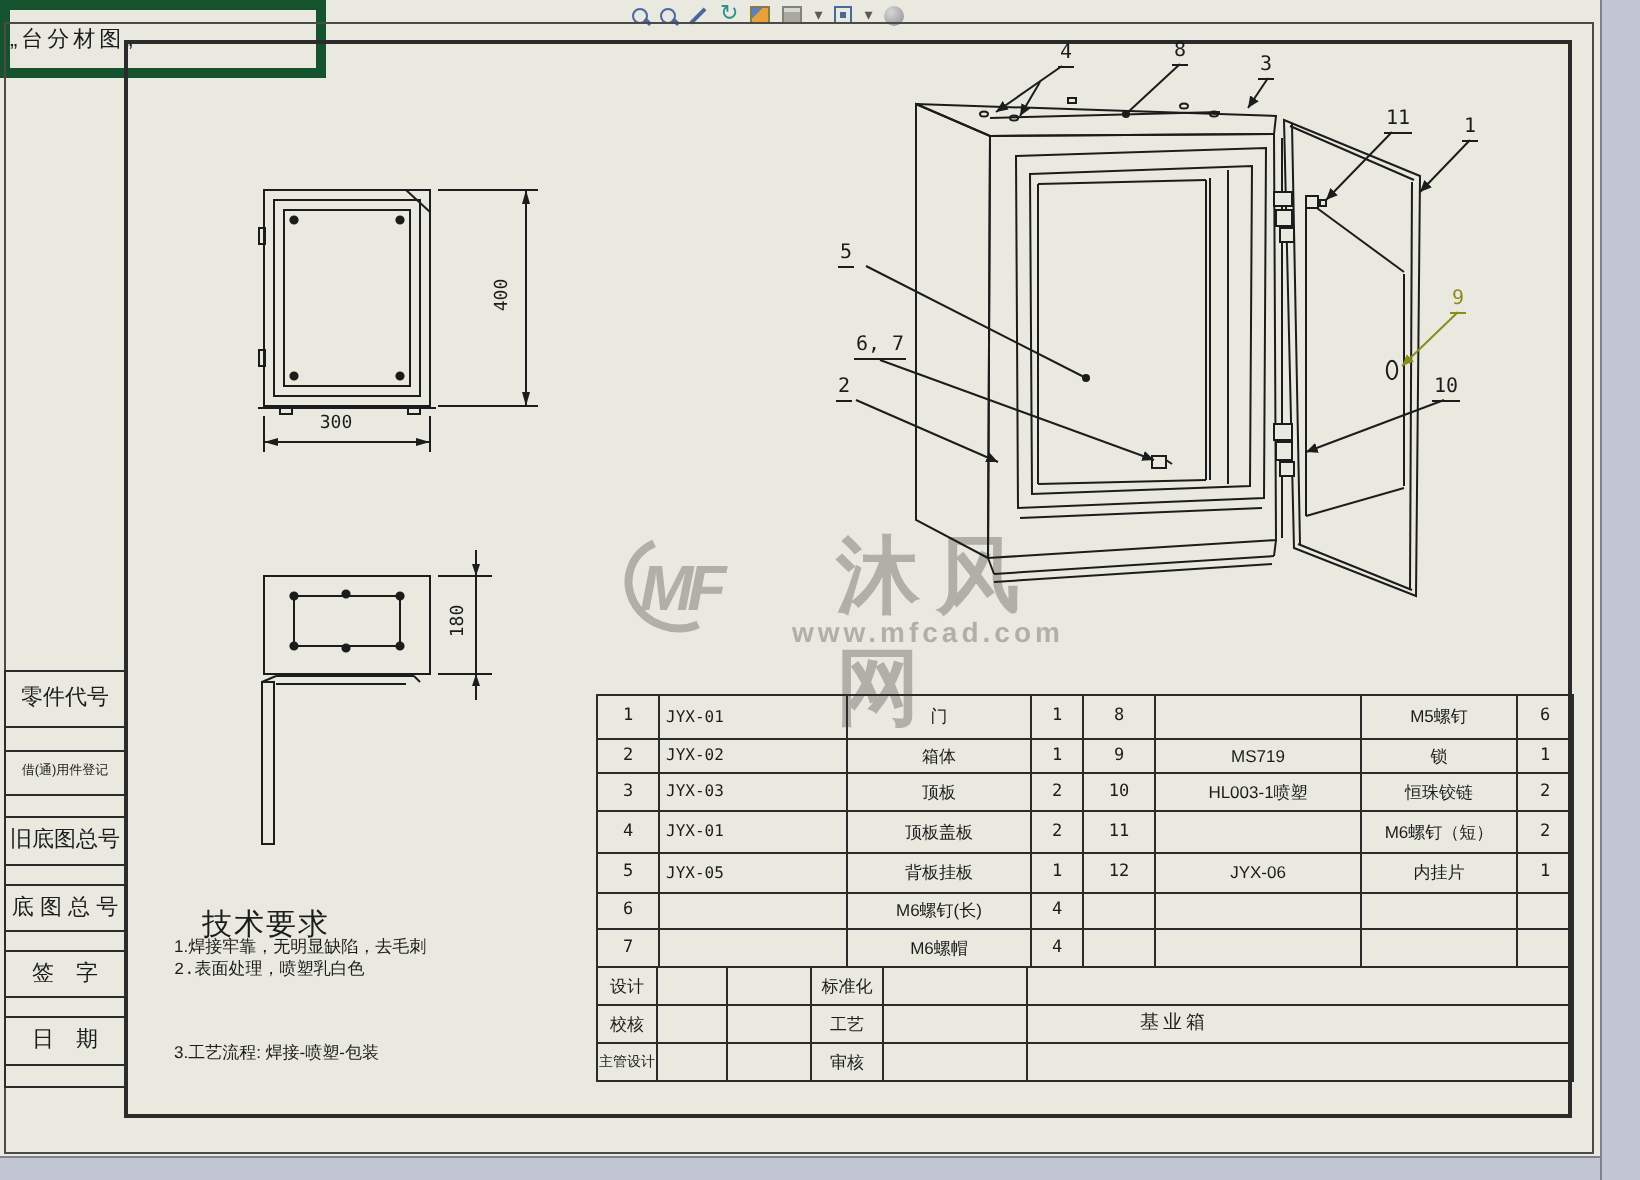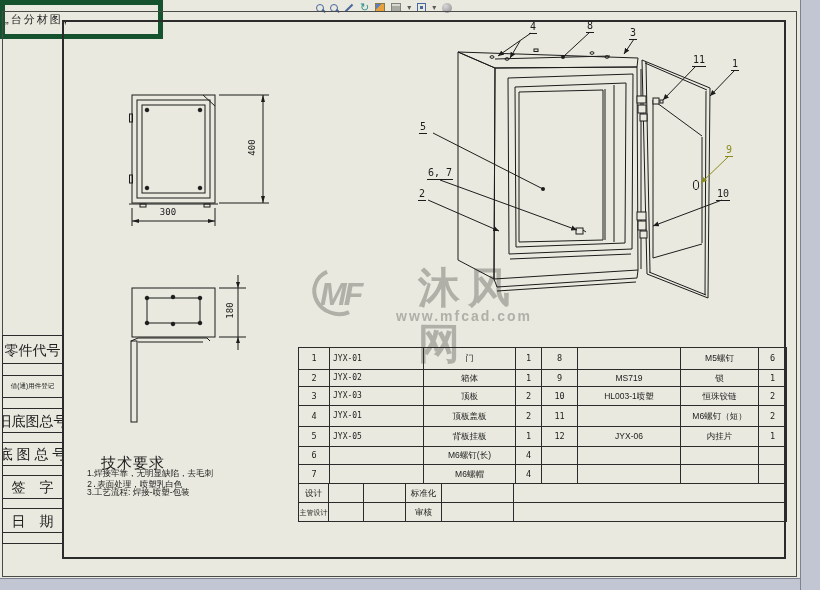--- a/index.html
+++ b/index.html
@@ -17,21 +17,21 @@
   
   .frame { position:absolute; border:1px solid #4a4a49; }
   #outer-frame { left:2px; top:11px; width:795px; height:566px; }
   #inner-frame { left:62px; top:20px; width:724px; height:539px; border:2px solid #2b2b2b; }
   #titlebox { left:62px; top:20px; width:163px; height:39px; border:5px solid #14532d;
               display:flex; align-items:center; justify-content:flex-start; font-size:11px; letter-spacing:2px; }
 
   
   #margin-col { position:absolute; left:2px; top:335px; width:60px; border:1px solid #2b2b2b; border-right:none; }
   #margin-col .mrow { border-bottom:1px solid #2b2b2b; display:flex; align-items:center; justify-content:center;
-                      font-size:14px; line-height:1; white-space:nowrap; overflow:hidden; }
+                      font-size:11px; line-height:1; white-space:nowrap; overflow:hidden; }
   #margin-col .mrow:last-child { border-bottom:none; }
 
   
   #toolbar { position:absolute; left:316px; top:1px; height:13px; display:flex; align-items:center; gap:6px; }
   .tbi { display:inline-block; }
   .mag { width:8px; height:8px; border:1.5px solid #4968a0; border-radius:50%; position:relative; }
   .mag::after { content:""; position:absolute; width:4px; height:1.5px; background:#4968a0;
                 right:-3px; bottom:-1px; transform:rotate(45deg); }
   .diag { width:10px; height:2px; background:#4968a0; transform:rotate(-45deg); }
   .rot { color:#2e8f8f; font-size:11px; line-height:1; }
@@ -268,21 +268,21 @@
 <div class="lbl balloon" style="left:419px; top:122px;">5</div>
 <div class="lbl balloon" style="left:427px; top:168px;">6, 7</div>
 <div class="lbl balloon" style="left:418px; top:189px;">2</div>
 <div class="lbl balloon olive" style="left:725px; top:145px;">9</div>
 <div class="lbl balloon" style="left:716px; top:189px;">10</div>
 
 <div id="techreq">
   <div class="lbl t" style="left:101px; top:455px;">技术要求</div>
   <div class="lbl i" style="left:87px; top:469px;">1.焊接牢靠，无明显缺陷，去毛刺</div>
   <div class="lbl i" style="left:87px; top:481px;font-family:Liberation Mono, monospace;">2.表面处理，喷塑乳白色</div>
-  <div class="lbl i" style="left:87px; top:488px;">3.工艺流程: 焊接-喷塑-包装</div>
+  <div class="lbl i" style="left:87px; top:522px;">3.工艺流程: 焊接-喷塑-包装</div>
 </div>
 
 <table id="bom-table">
   <colgroup>
     <col style="width:31px">
       <col style="width:94px">
       <col style="width:92px">
       <col style="width:26px">
     <col style="width:36px">
       <col style="width:103px">
@@ -375,20 +375,28 @@
   <tbody>
       <tr style="height:19px">
     <td>设计</td>
         <td></td>
         <td></td>
     <td>标准化</td>
         <td></td>
         <td></td>
   </tr>
   <tr style="height:19px">
+    <td>校核</td>
+        <td></td>
+        <td></td>
+    <td>工艺</td>
+        <td></td>
+    <td class="prodname">基业箱</td>
+  </tr>
+  <tr style="height:19px">
     <td class="small">主管设计</td>
         <td></td>
         <td></td>
     <td>审核</td>
         <td></td>
         <td></td>
   </tr>
 </tbody>
   </table>
 

